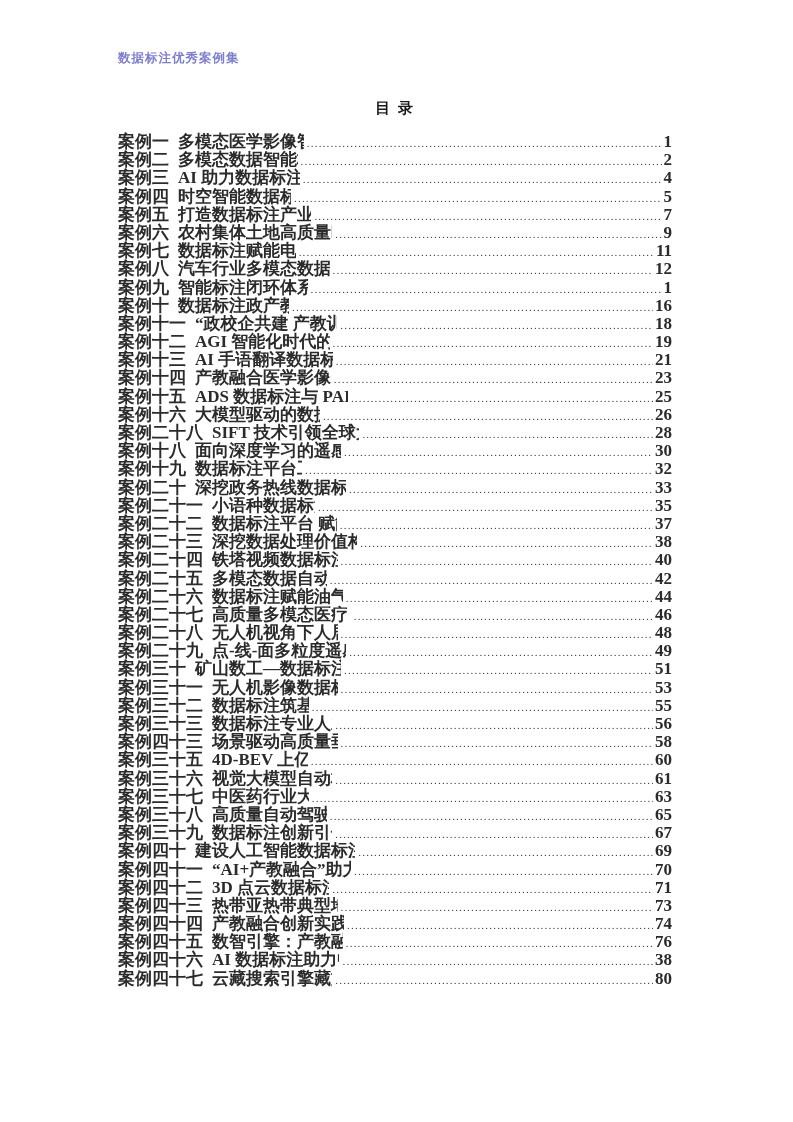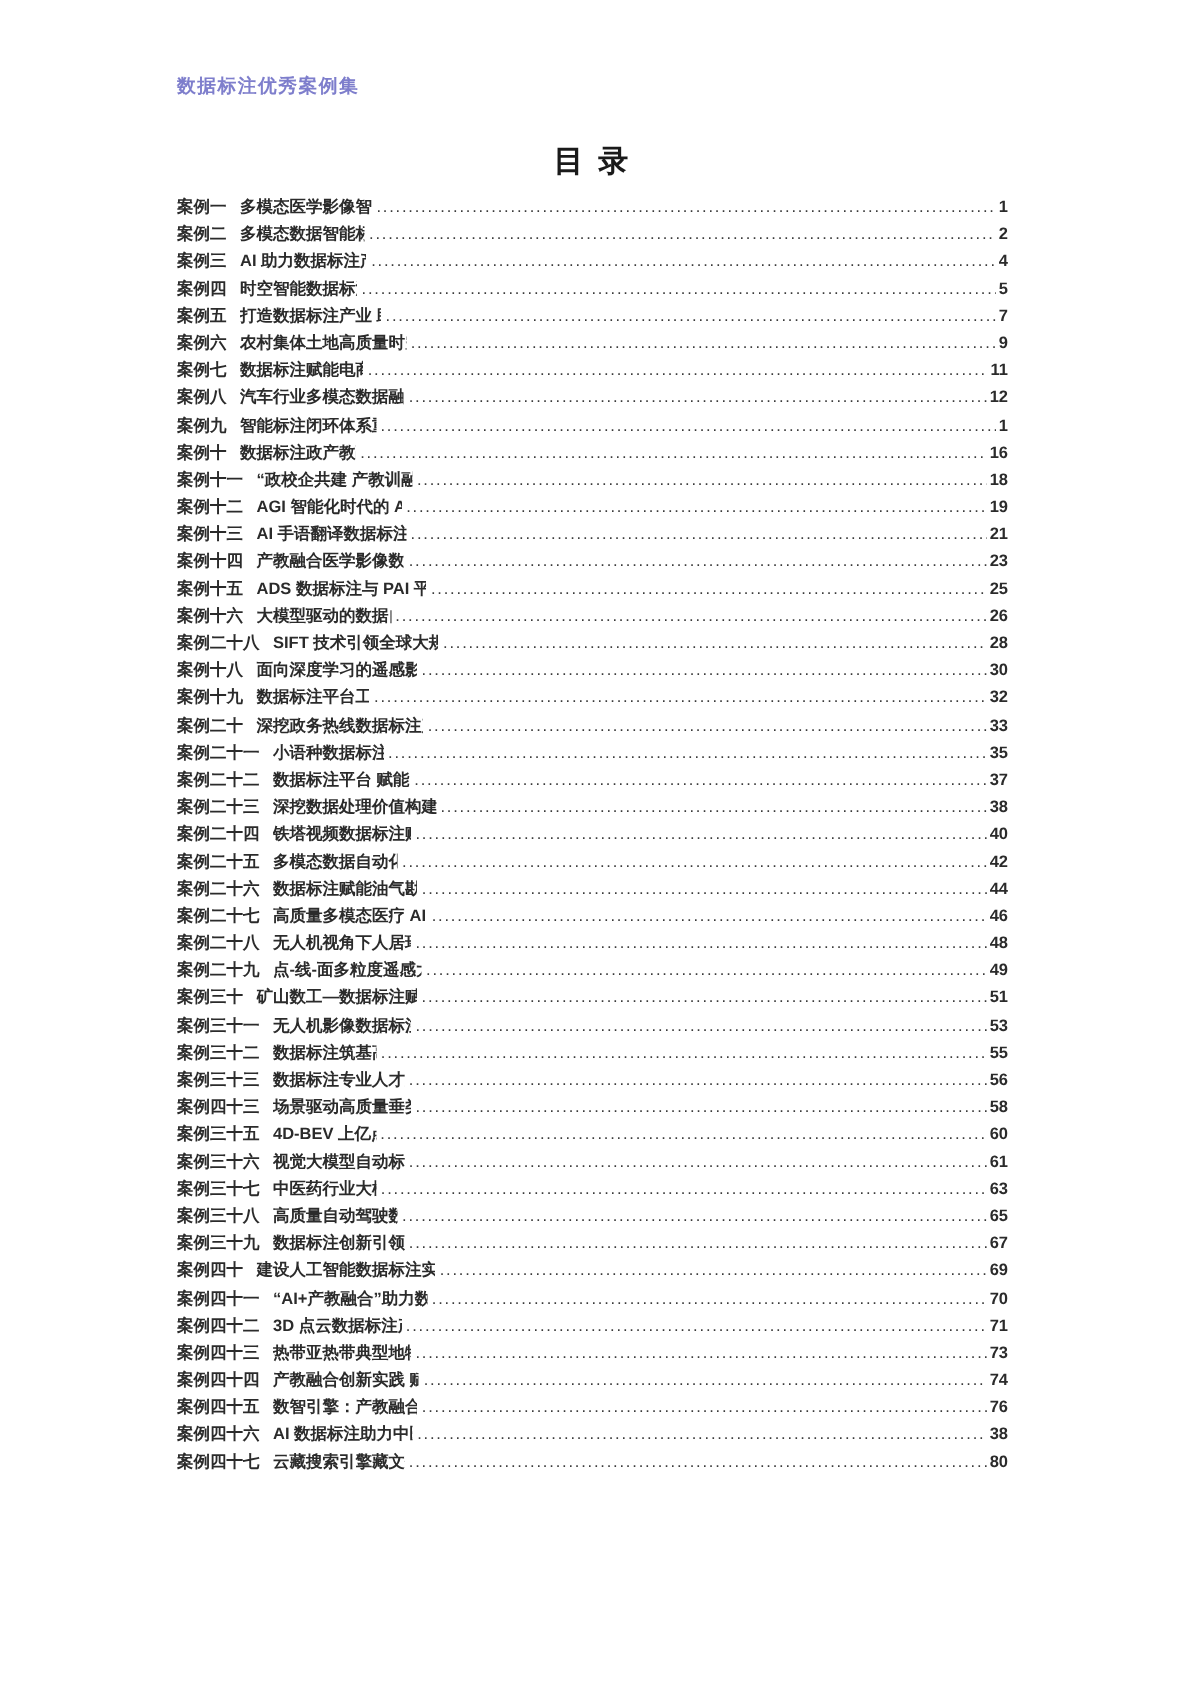--- a/index.html
+++ b/index.html
@@ -7,50 +7,50 @@
     padding: 0;
     background: #ffffff;
   }
   .page {
     position: relative;
     width: 793px;
     height: 1122px;
     background: #ffffff;
     box-sizing: border-box;
     padding: 50px 121px 0 118px;
-    font-family: Liberation Sans, sans-serif;
+    font-family: Liberation Serif, serif;
     overflow: hidden;
   }
   .doc-header {
     height: 14px;
     line-height: 14px;
   }
   .doc-header-text {
     font-size: 12.5px;
     font-weight: 600;
     color: #7e7ecc;
     letter-spacing: 1px;
   }
   .toc-heading {
     margin-top: 33px;
     text-align: center;
-    font-size: 20px;
+    font-size: 15px;
     line-height: 22px;
     font-weight: 700;
     color: #1a1a1a;
     letter-spacing: 2px;
   }
   .toc-list {
     margin-top: 11px;
   }
   .toc-row {
     display: flex;
     align-items: baseline;
     height: 18.2px;
-    font-size: 11px;
+    font-size: 17px;
     color: #2b2b2b;
     font-weight: 600;
     cursor: pointer;
     white-space: nowrap;
   }
   .toc-label {
     flex: 0 0 auto;
     margin-right: 9px;
   }
   .toc-entry-title {

